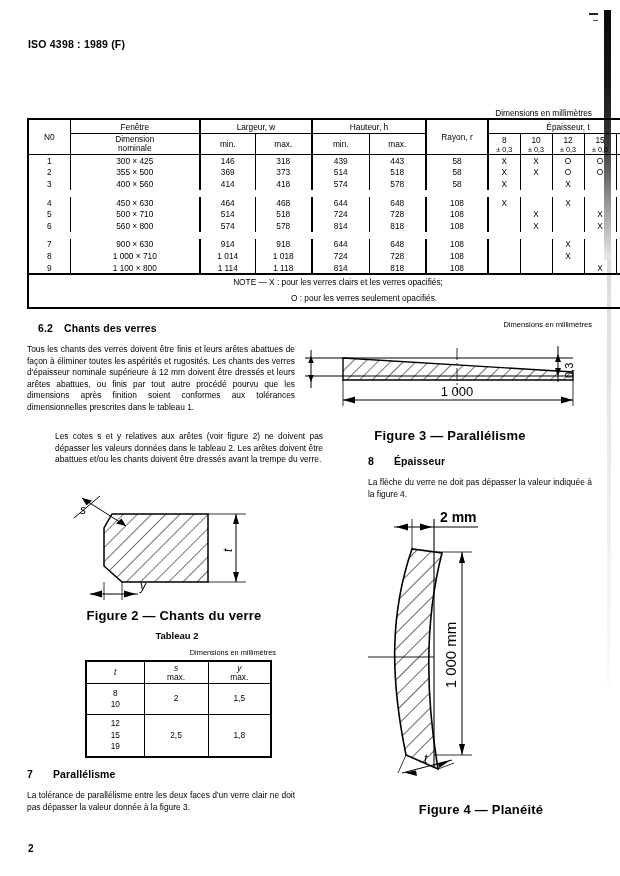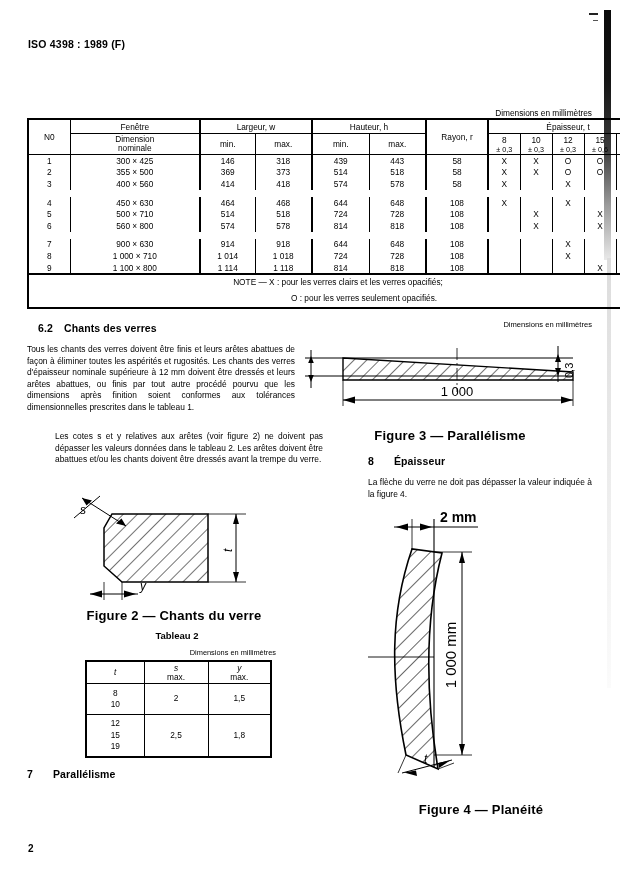--- a/index.html
+++ b/index.html
@@ -413,20 +413,21 @@
         <td>2,5</td>
         <td>1,8</td>
       </tr>
     </tbody>
       </table>
   </div>
 
   <div class="abs h2" id="s7">
     <span class="n">7</span><span>Parallélisme</span>
   </div>
+  <div class="abs para" id="p7">La tolérance de parallélisme entre les deux faces d'un verre clair ne doit pas dépasser la valeur donnée à la figure 3.</div>
 
   <div class="abs" id="fig4">
     <svg width="226" height="292" viewBox="0 0 226 292">
       <defs>
         <pattern id="h45c" width="11" height="11" patternTransform="rotate(45)" patternUnits="userSpaceOnUse">
           <line x1="0" y1="0" x2="0" y2="11" stroke="#000" stroke-width="1.2"></line>
         </pattern>
       </defs>
 
       <path d="M44,44 C22,108 22,172 38,250 L70,264 C56,180 58,110 74,48 Z" fill="url(#h45c)" stroke="#000" stroke-width="1.6"></path>

